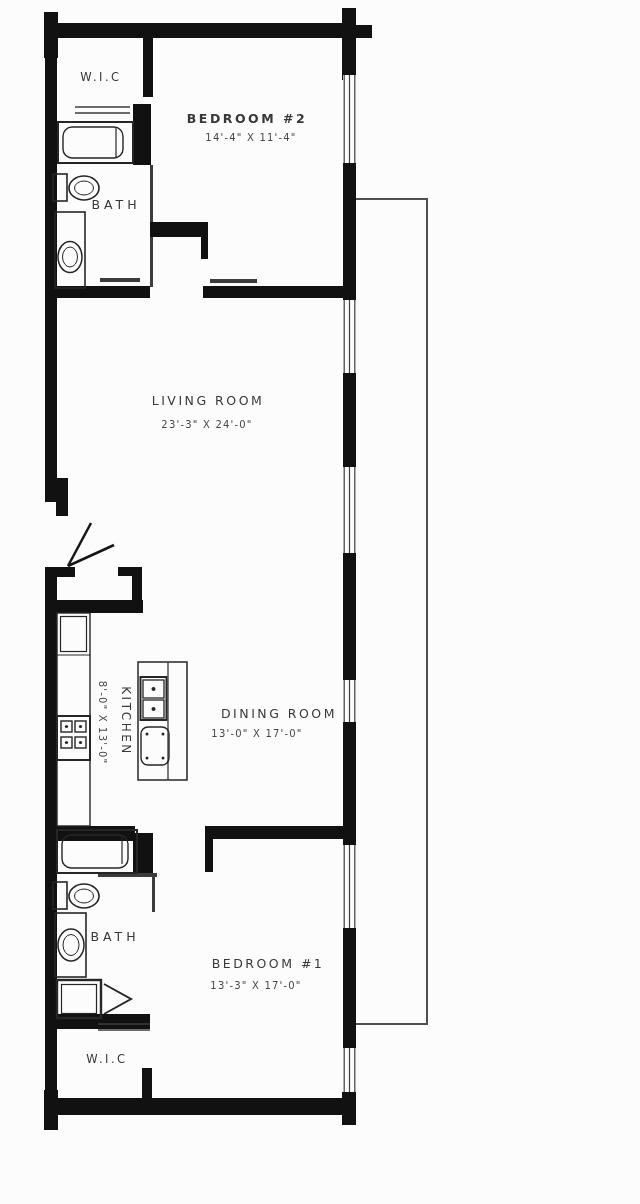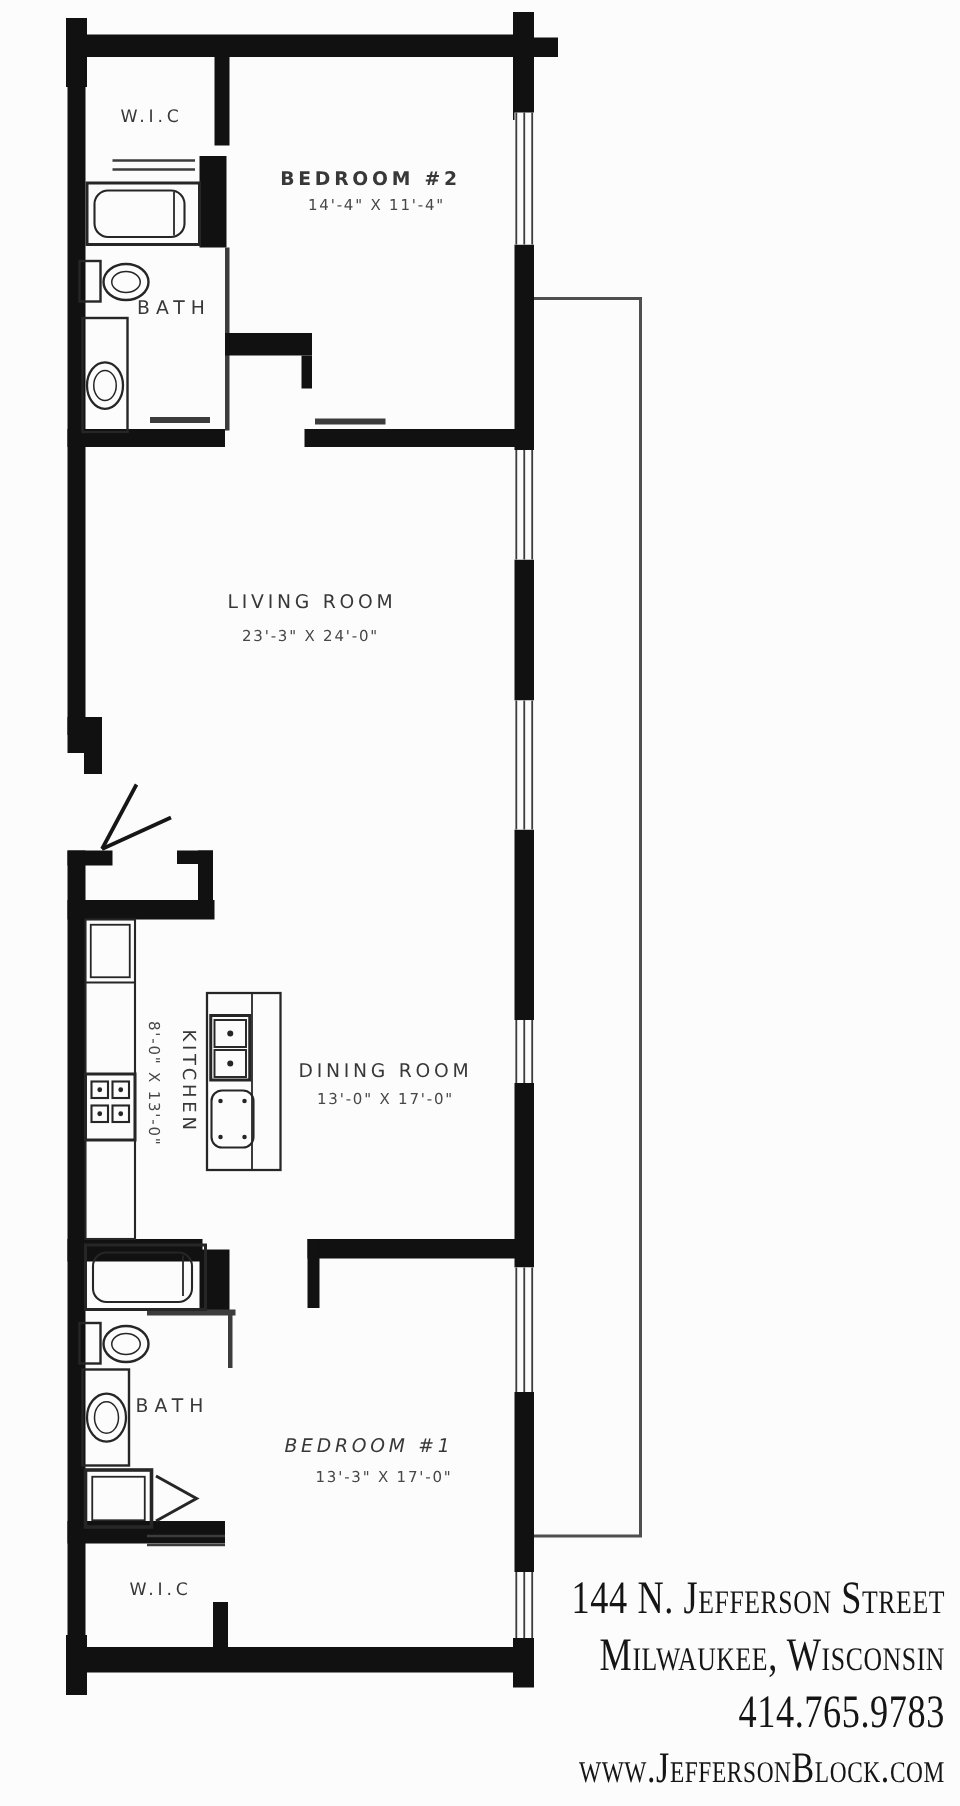--- a/index.html
+++ b/index.html
@@ -237,30 +237,24 @@
   <div class="dims" style="left:171px;top:132px;width:160px;">14'-4" X 11'-4"</div>
 
   <div class="lbl" style="left:76px;top:197px;width:80px;letter-spacing:4px;">BATH</div>
 
   <div class="lbl" style="left:128px;top:393px;width:160px;">LIVING ROOM</div>
   <div class="dims" style="left:127px;top:419px;width:160px;">23'-3" X 24'-0"</div>
 
   <div class="lbl vert" style="left:81px;top:714px;width:90px;font-size:12px;">KITCHEN</div>
   <div class="dims vert" style="left:47px;top:717px;width:110px;">8'-0" X 13'-0"</div>
 
-  <div class="lbl" style="left:177px;top:706px;width:160px;">DINING ROOM</div>
+  <div class="lbl" style="left:177px;top:706px;width:160px;text-align:right;">DINING ROOM</div>
   <div class="dims" style="left:177px;top:728px;width:160px;">13'-0" X 17'-0"</div>
 
   <div class="lbl" style="left:75px;top:929px;width:80px;letter-spacing:4px;">BATH</div>
 
-  <div class="lbl" style="left:166px;top:956px;width:160px;font-style:italic;">BEDROOM #1</div>
+  <div class="lbl" style="left:188px;top:956px;width:160px;">BEDROOM #1</div>
   <div class="dims" style="left:176px;top:980px;width:160px;">13'-3" X 17'-0"</div>
 
   <div class="lbl" style="left:67px;top:1052px;width:80px;font-size:11.5px;">W.I.C</div>
 
-  <div class="footer">
-    <div class="fline">144 N. Jefferson Street</div>
-    <div class="fline">Milwaukee, Wisconsin</div>
-    <div class="fline">414.765.9783</div>
-    <div class="fline web">www.JeffersonBlock.com</div>
-  </div>
 
 </div>
 
 </body></html>

